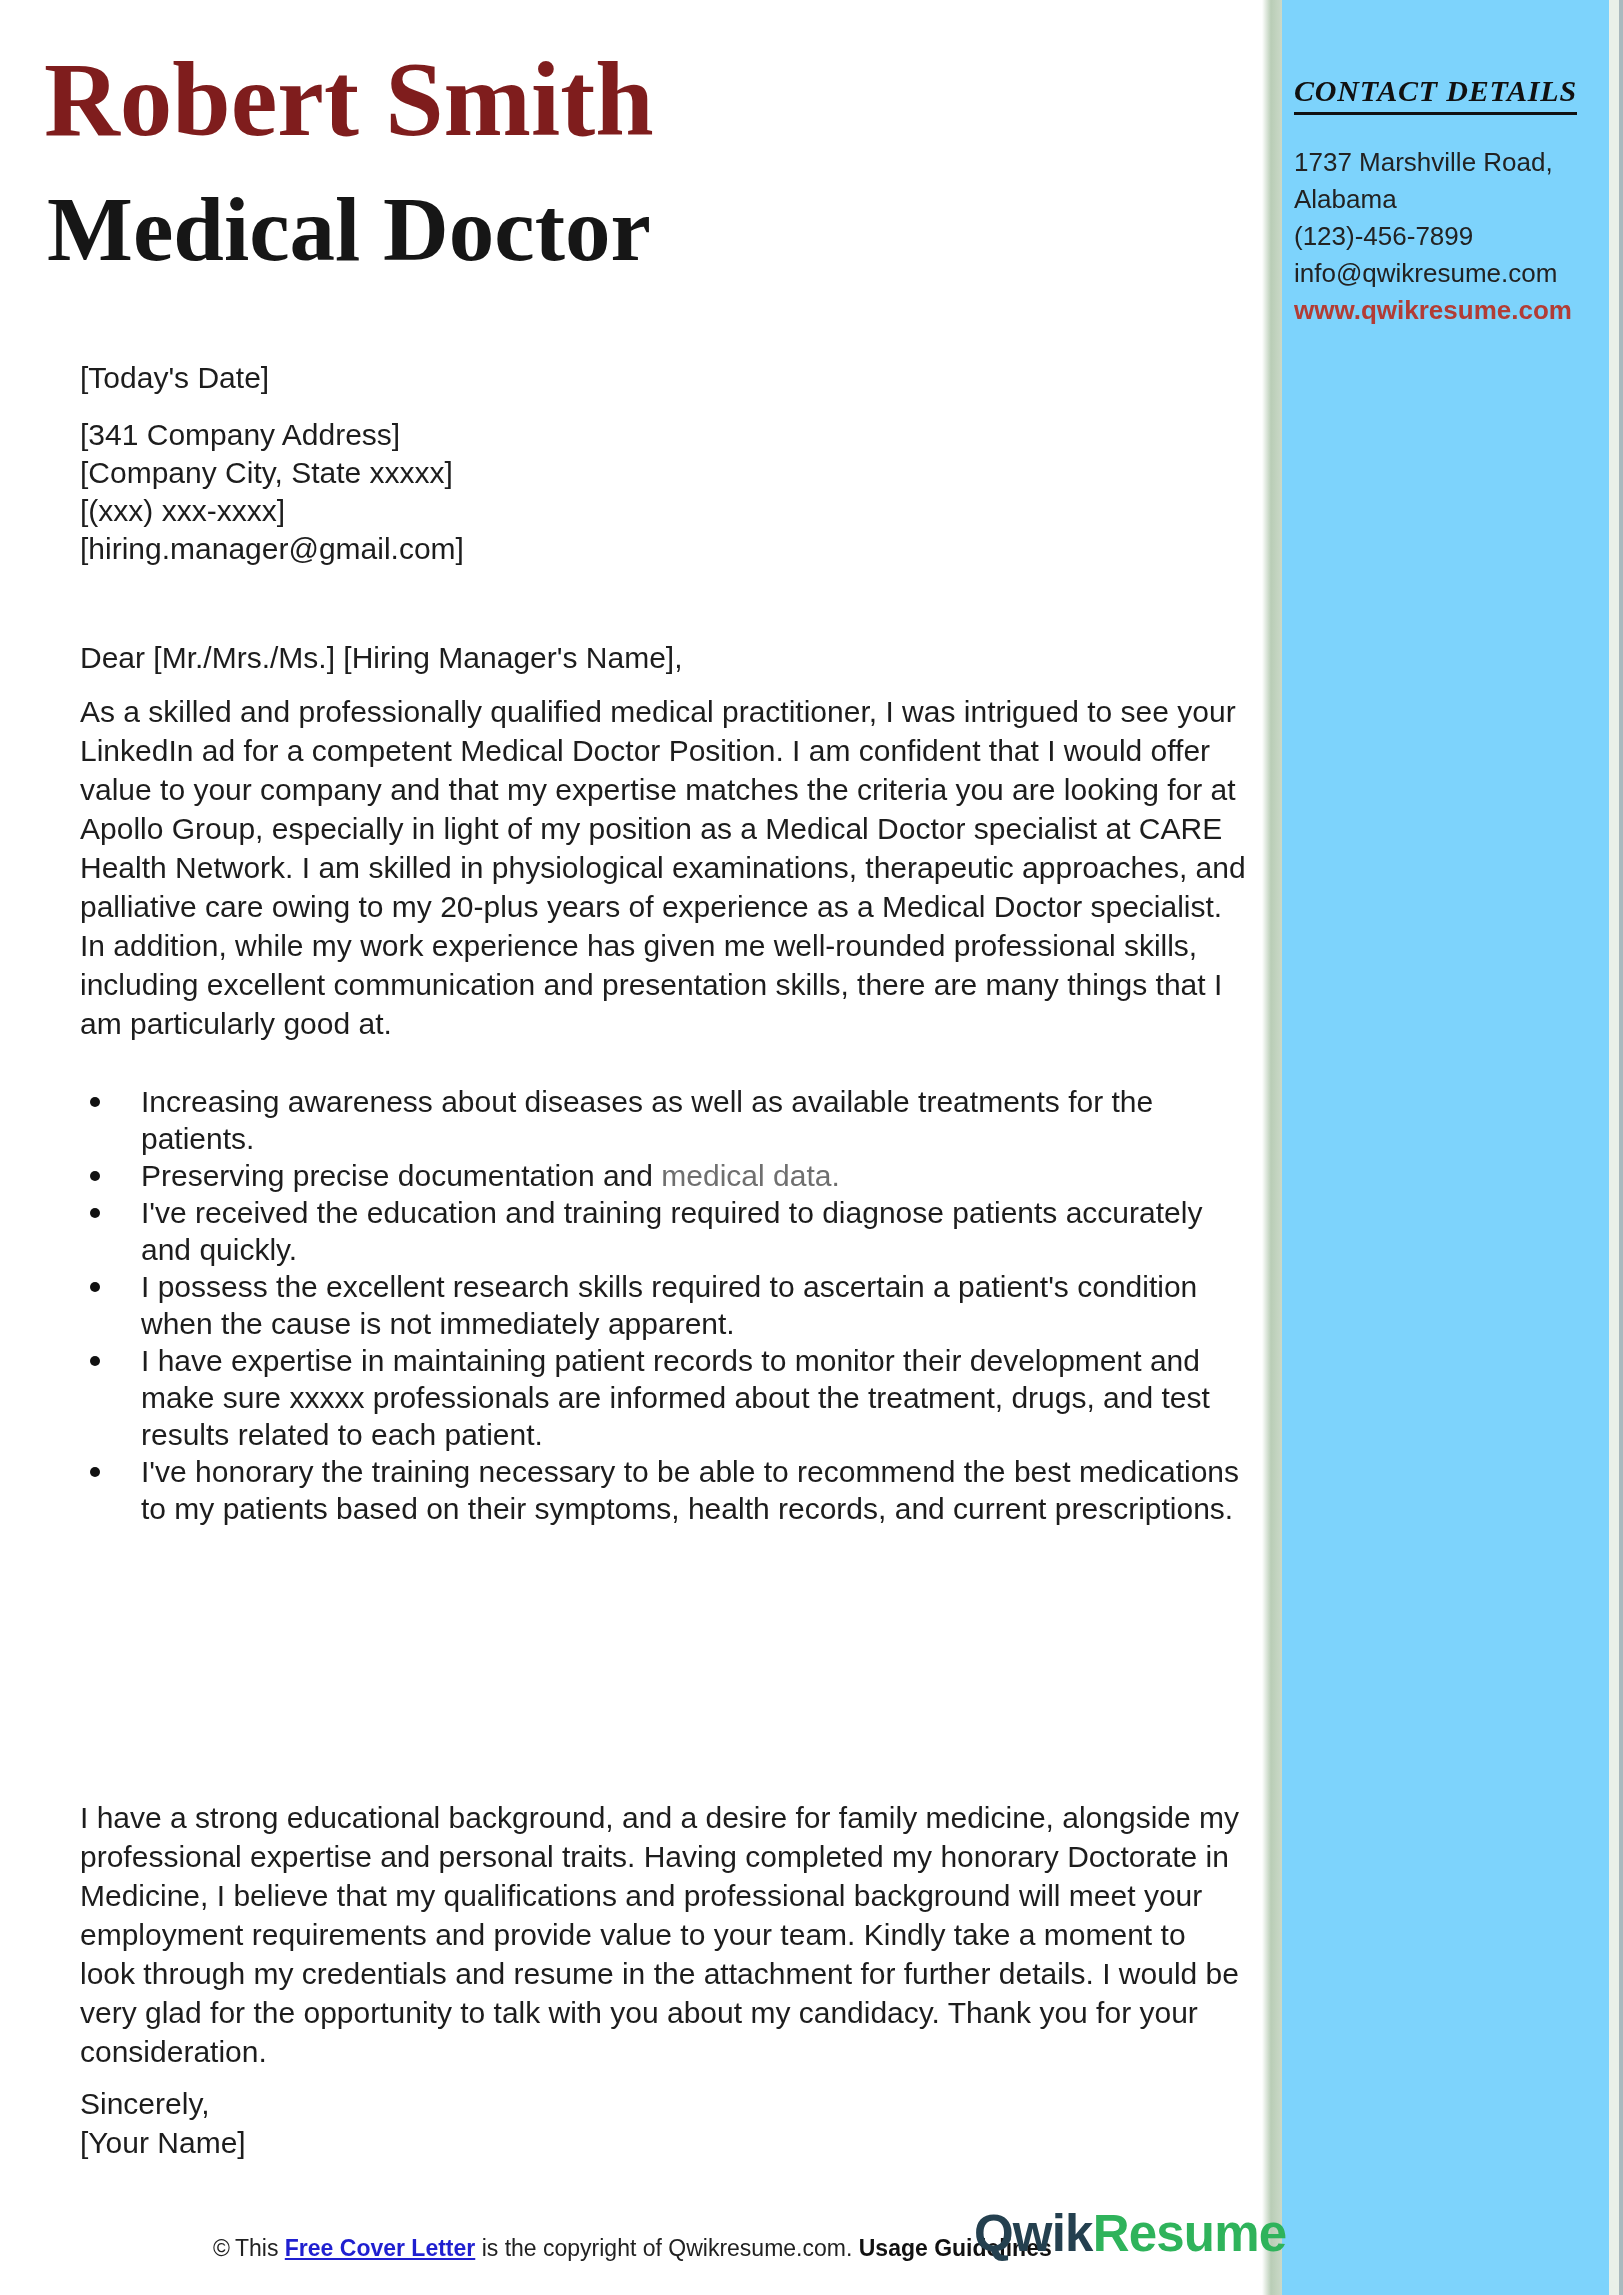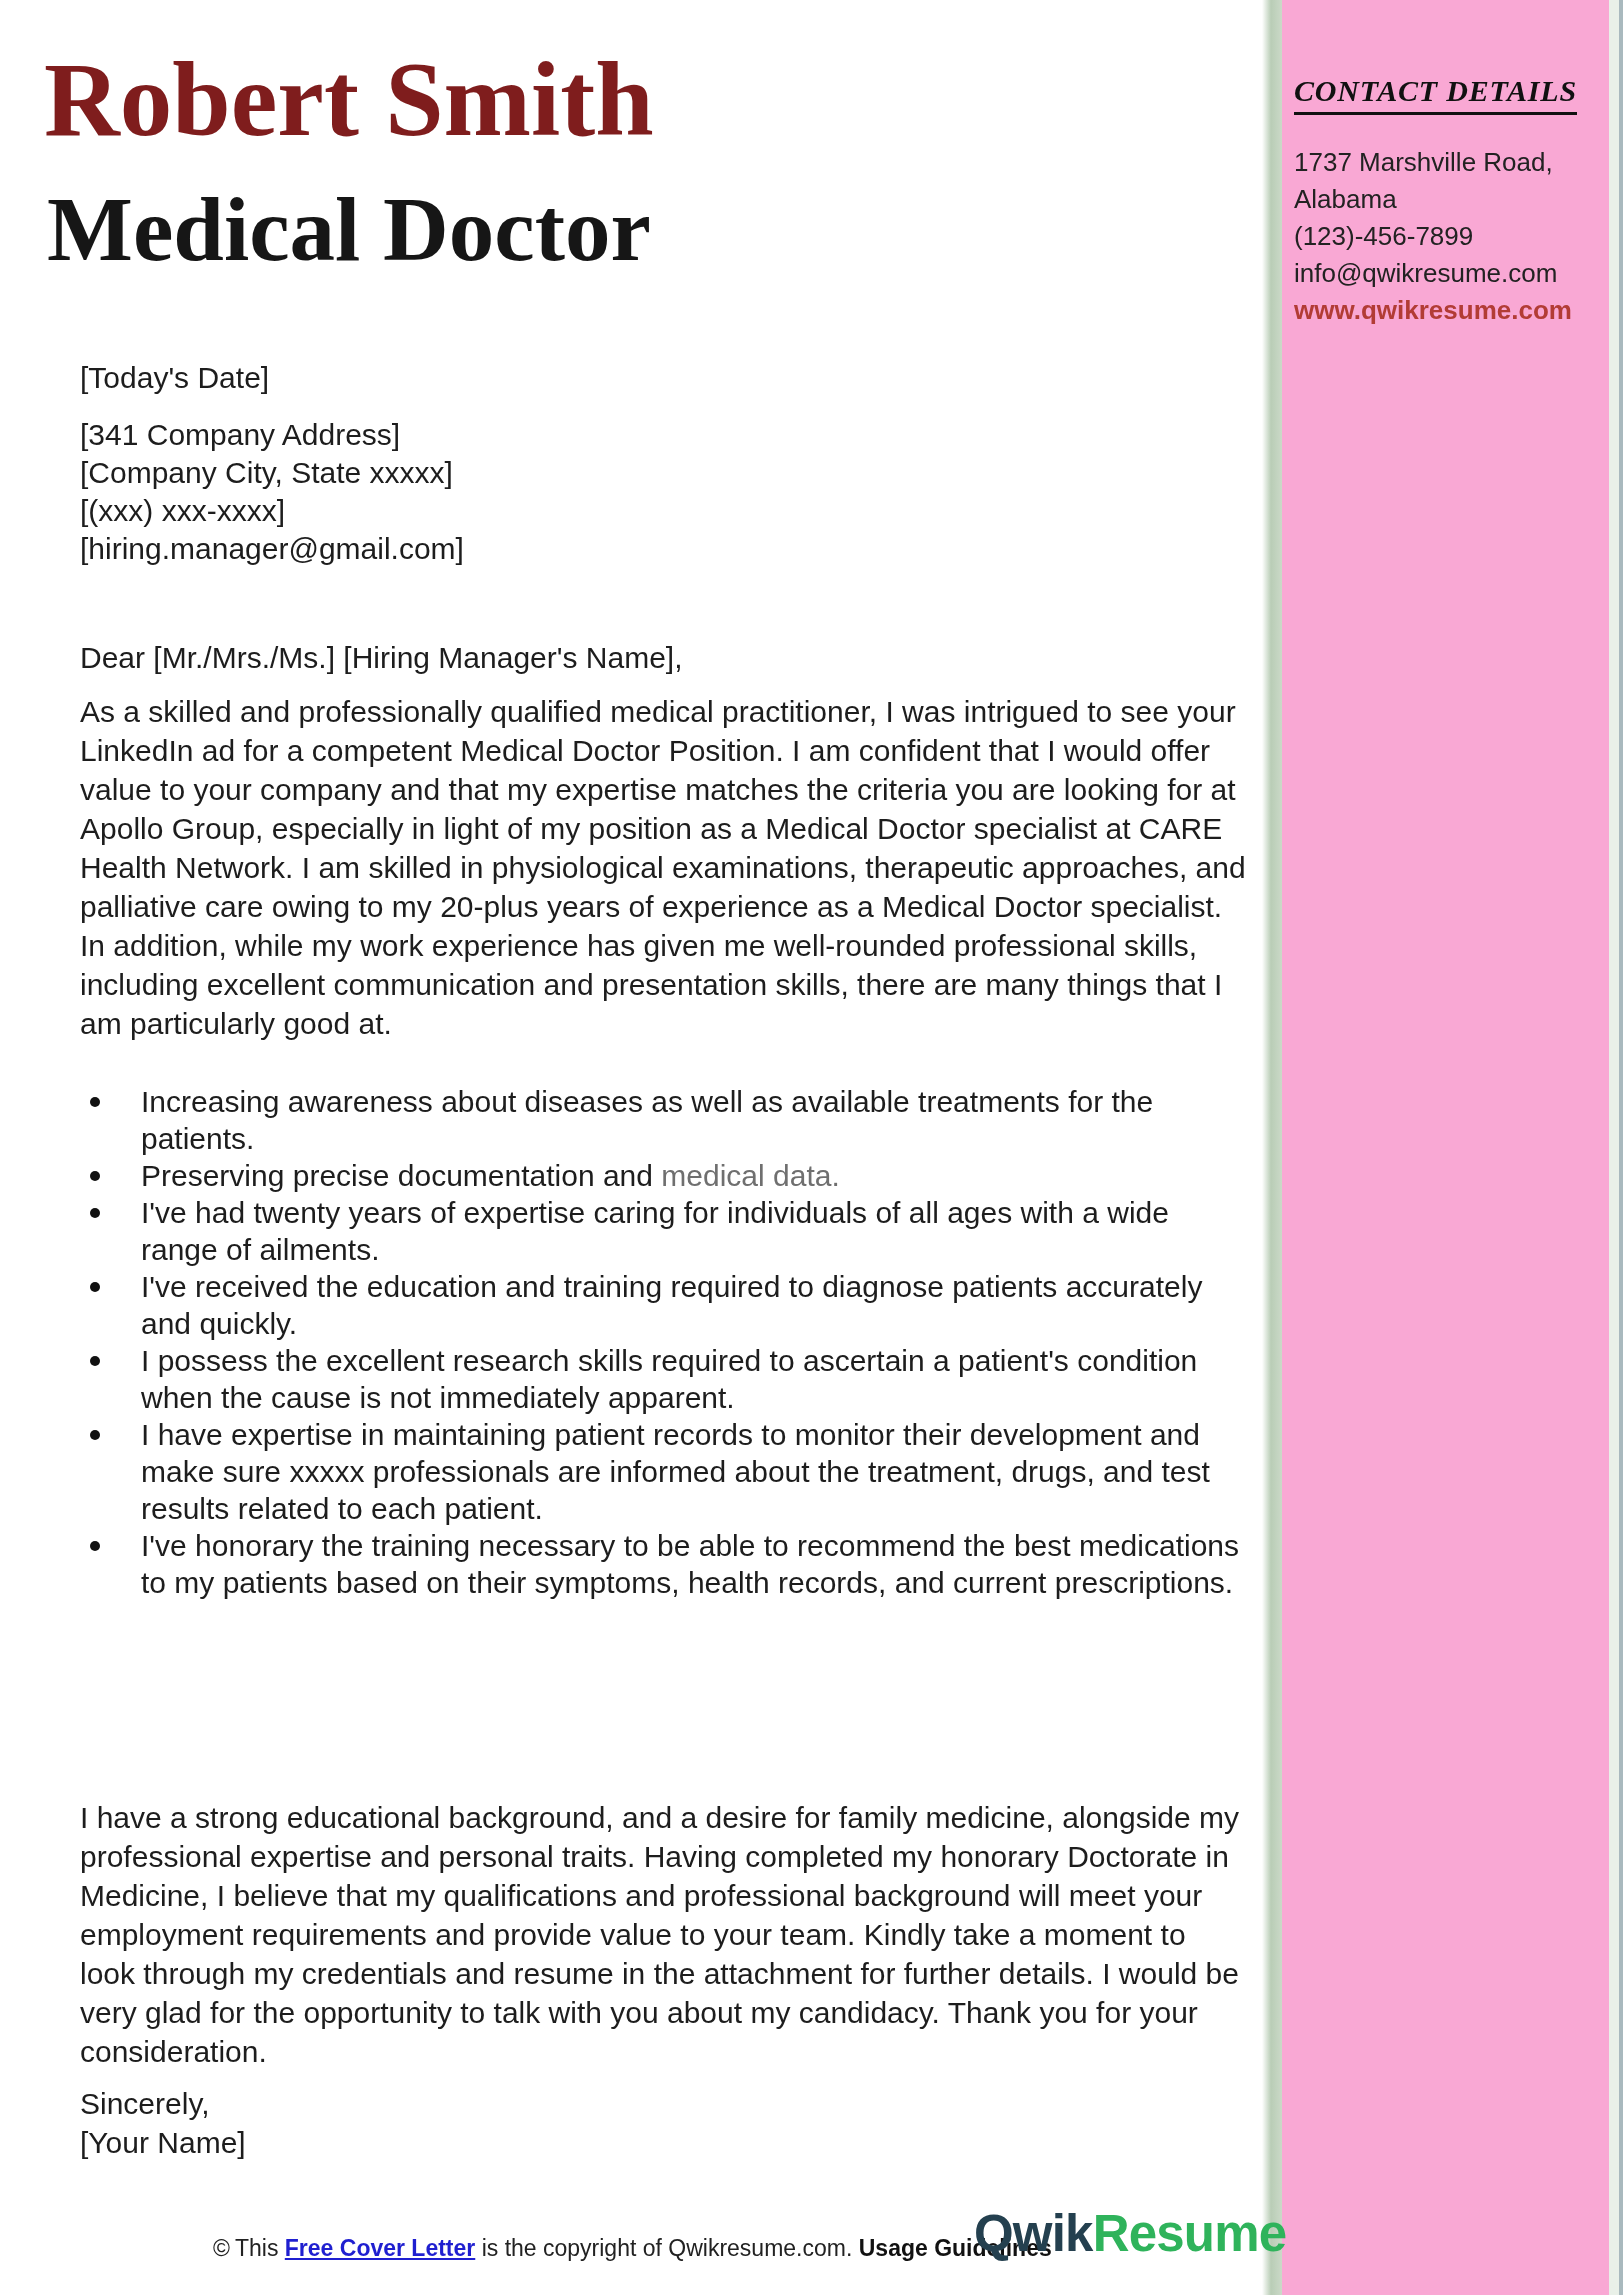--- a/index.html
+++ b/index.html
@@ -2,21 +2,21 @@
 <html style="font-size:13.5px"><head>
 <meta charset="utf-8">
 <style>
   html,body { margin:0; padding:0; background:#ffffff; }
   .page {
     position:relative; width:1624px; height:2295px; background:#ffffff;
     overflow:hidden; font-family:"Liberation Sans", sans-serif; color:#1d1d1d;
   }
 
   
-  .sidebar { position:absolute; top:0; left:1262px; width:362px; height:2295px; background:#f9a8d4; }
+  .sidebar { position:absolute; top:0; left:1262px; width:362px; height:2295px; background:#7dd3fc; }
   .sidebar-left-edge { position:absolute; top:0; left:0; width:20px; height:100%;
     background:linear-gradient(to right,#ffffff 0%, #b9cdb6 45%, #cbd9c8 100%); }
   .sidebar-right-strip { position:absolute; top:0; right:5px; width:10px; height:100%; background:#e9f0e8; }
   .sidebar-right-border { position:absolute; top:0; right:0; width:5px; height:100%; background:#a9b9be; }
 
   .contact { position:absolute; top:74px; left:32px; width:313px; }
   .contact-heading {
     display:inline-block; font-family:"Liberation Serif", serif; font-style:italic; font-weight:bold;
     font-size:30px; color:#111; letter-spacing:0.8px; border-bottom:3.4px solid #111; padding-bottom:4.2px;
   }
@@ -89,21 +89,20 @@
       <div>[hiring.manager@gmail.com]</div>
     </div>
 
   <div class="block salutation">Dear [Mr./Mrs./Ms.] [Hiring Manager's Name],</div>
 
   <div class="block para1">As a skilled and professionally qualified medical practitioner, I was intrigued to see your LinkedIn ad for a competent Medical Doctor Position. I am confident that I would offer value to your company and that my expertise matches the criteria you are looking for at Apollo Group, especially in light of my position as a Medical Doctor specialist at CARE Health Network. I am skilled in physiological examinations, therapeutic approaches, and palliative care owing to my 20-plus years of experience as a Medical Doctor specialist. In addition, while my work experience has given me well-rounded professional skills, including excellent communication and presentation skills, there are many things that I am particularly good at.</div>
 
   <ul class="bullet-list">
       <li><span>Increasing awareness about diseases as well as available treatments for the patients.</span></li>
       <li><span>Preserving precise documentation and </span><span class="seg-f2">medical data.</span></li>
-      <li><span>I've had twenty years of expertise caring for individuals of all ages with a wide range of ailments.</span></li>
       <li><span>I've received the education and training required to diagnose patients accurately and quickly.</span></li>
       <li><span>I possess the excellent research skills required to ascertain a patient's condition when the cause is not immediately apparent.</span></li>
       <li><span>I have expertise in maintaining patient records to monitor their development and make sure xxxxx professionals are informed about the treatment, drugs, and test results related to each patient.</span></li>
       <li><span>I've honorary the training necessary to be able to recommend the best medications to my patients based on their symptoms, health records, and current prescriptions.</span></li>
     </ul>
 
   <div class="block para2">I have a strong educational background, and a desire for family medicine, alongside my professional expertise and personal traits. Having completed my honorary Doctorate in Medicine, I believe that my qualifications and professional background will meet your employment requirements and provide value to your team. Kindly take a moment to look through my credentials and resume in the attachment for further details. I would be very glad for the opportunity to talk with you about my candidacy. Thank you for your consideration.</div>
 
   <div class="block closing">
     <div>Sincerely,</div>

